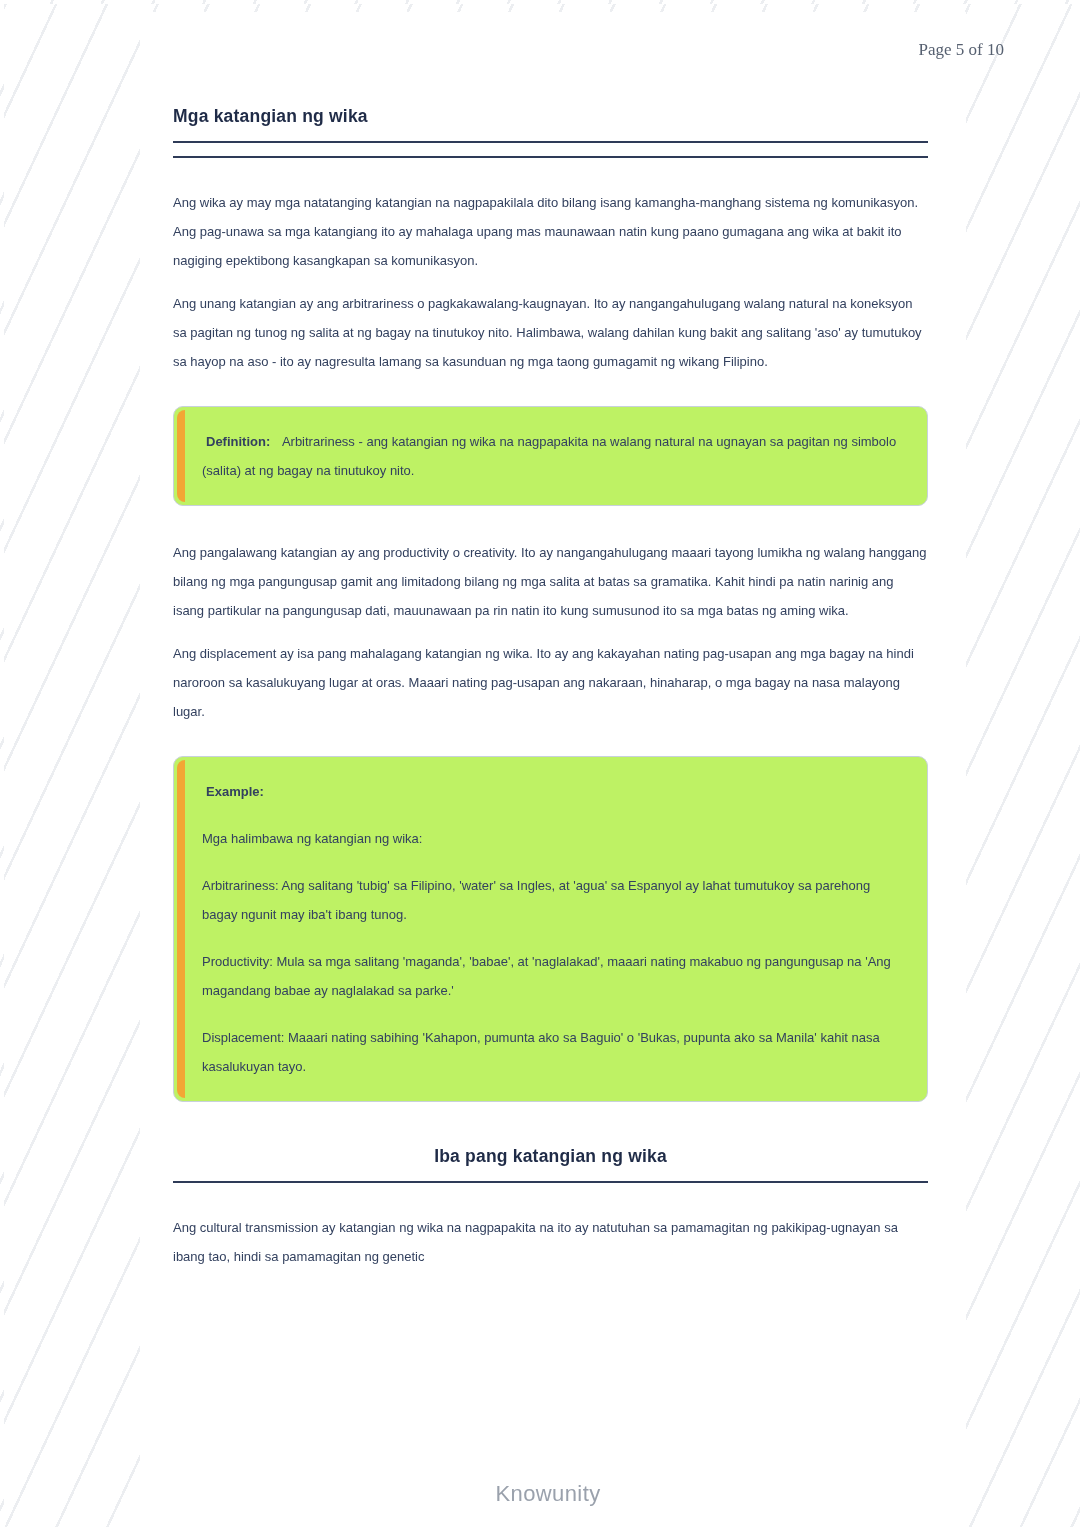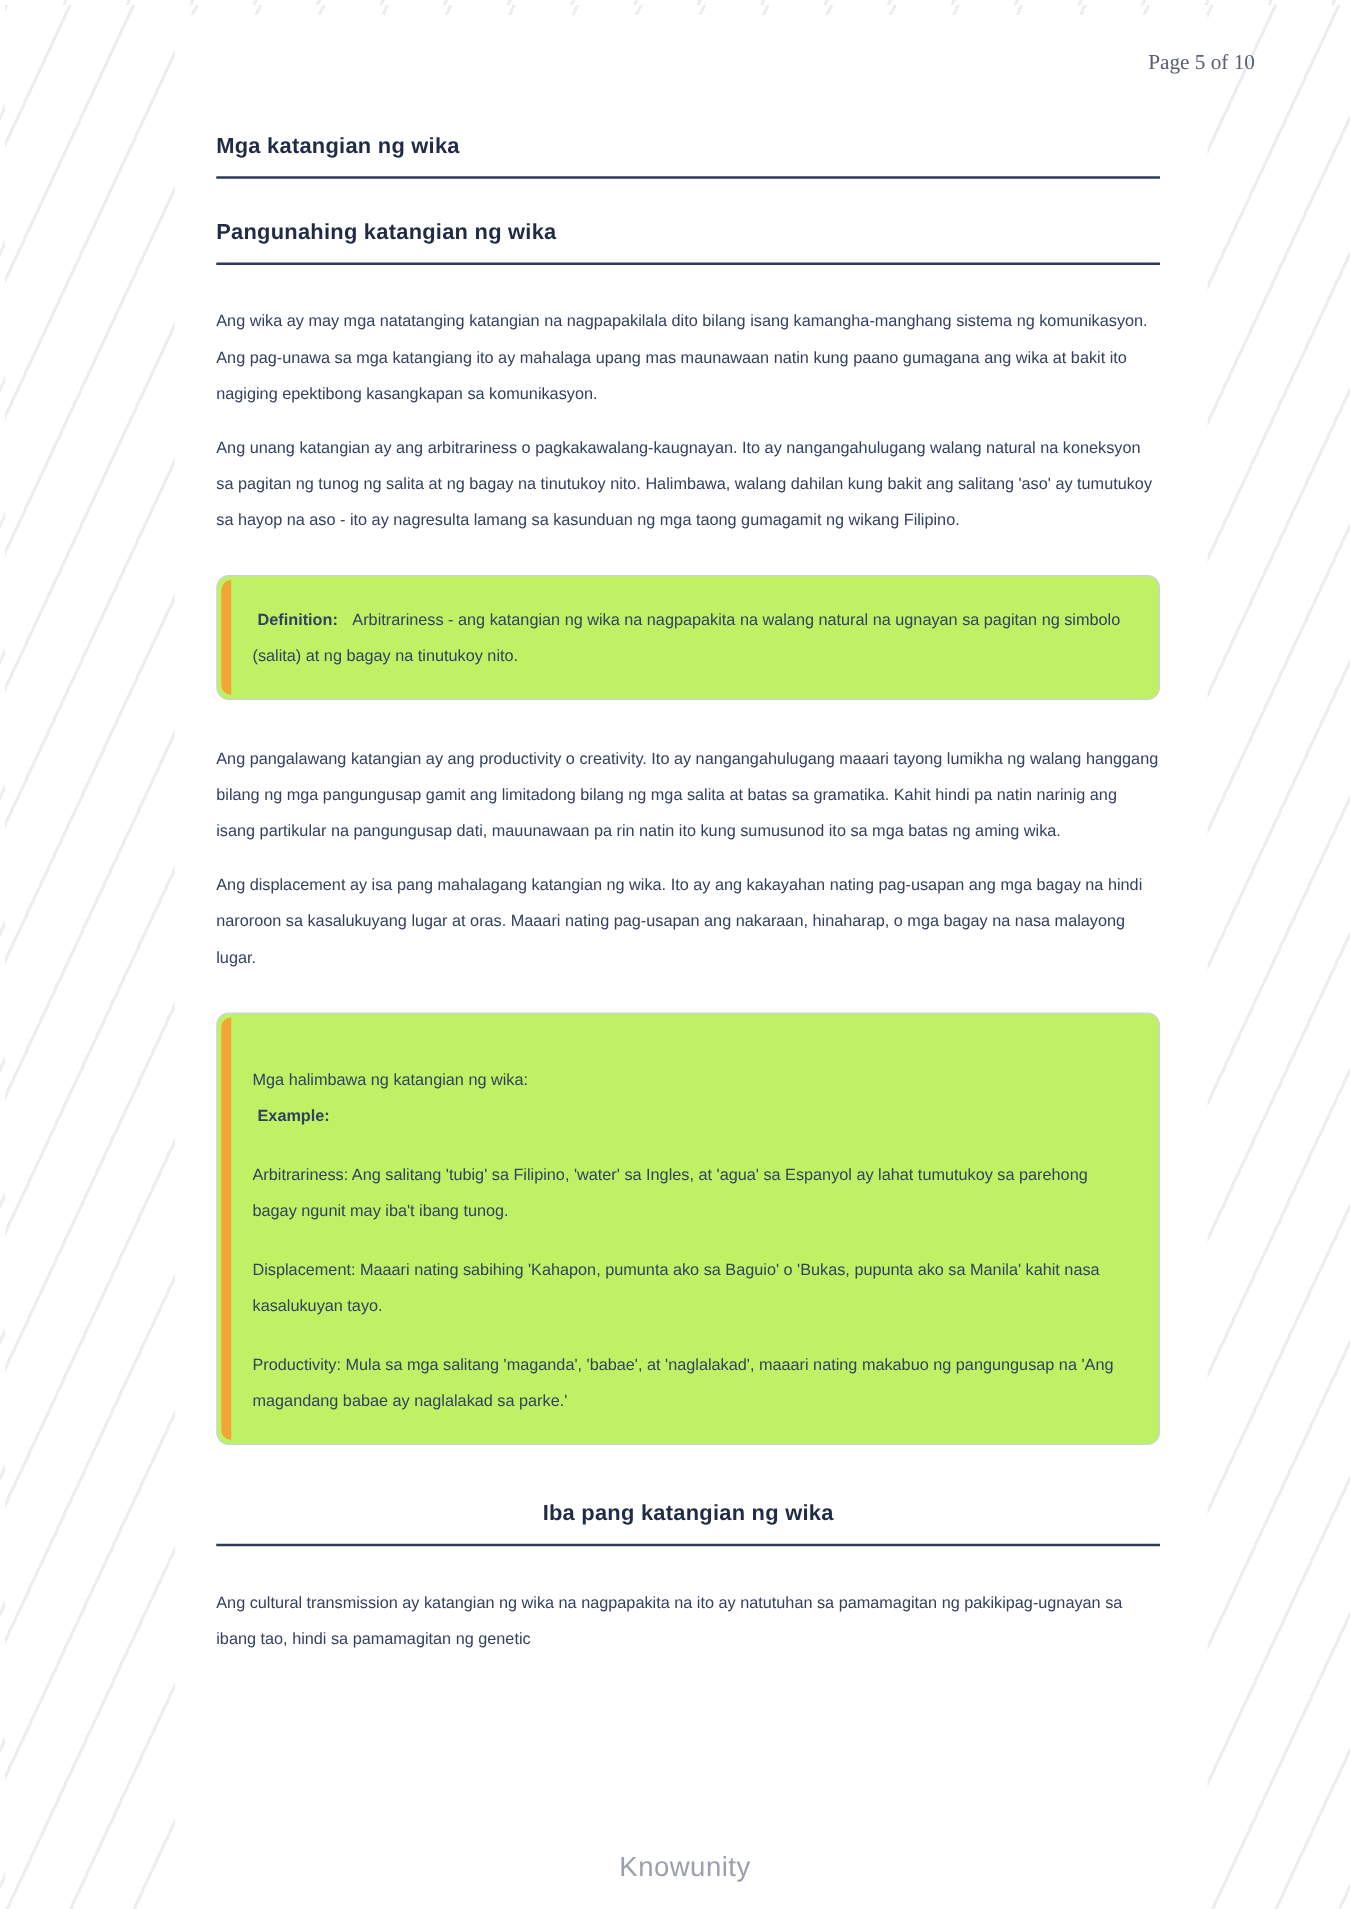--- a/index.html
+++ b/index.html
@@ -73,41 +73,40 @@
 
 <div class="content-column"></div>
 
 <div class="page-indicator">Page 5 of 10</div>
 
 <main class="content">
 
   <h1 class="h">Mga katangian ng wika</h1>
   <div class="rule"></div>
 
-  <h2 class="h gap-m">Pangunahing katangian ng wika</h2>
   <div class="rule"></div>
 
   <p class="para gap-m">Ang wika ay may mga natatanging katangian na nagpapakilala dito bilang isang kamangha-manghang sistema ng komunikasyon. Ang pag-unawa sa mga katangiang ito ay mahalaga upang mas maunawaan natin kung paano gumagana ang wika at bakit ito nagiging epektibong kasangkapan sa komunikasyon.</p>
   <p class="para gap-s">Ang unang katangian ay ang arbitrariness o pagkakawalang-kaugnayan. Ito ay nangangahulugang walang natural na koneksyon sa pagitan ng tunog ng salita at ng bagay na tinutukoy nito. Halimbawa, walang dahilan kung bakit ang salitang 'aso' ay tumutukoy sa hayop na aso - ito ay nagresulta lamang sa kasunduan ng mga taong gumagamit ng wikang Filipino.</p>
 
   <div class="callout gap-m">
     <span class="accent"></span>
     <p class="para"><strong class="label">Definition:</strong> <span>Arbitrariness - ang katangian ng wika na nagpapakita na walang natural na ugnayan sa pagitan ng simbolo (salita) at ng bagay na tinutukoy nito.</span></p>
   </div>
 
   <p class="para gap-m" style="margin-top:32px">Ang pangalawang katangian ay ang productivity o creativity. Ito ay nangangahulugang maaari tayong lumikha ng walang hanggang bilang ng mga pangungusap gamit ang limitadong bilang ng mga salita at batas sa gramatika. Kahit hindi pa natin narinig ang isang partikular na pangungusap dati, mauunawaan pa rin natin ito kung sumusunod ito sa mga batas ng aming wika.</p>
   <p class="para gap-s">Ang displacement ay isa pang mahalagang katangian ng wika. Ito ay ang kakayahan nating pag-usapan ang mga bagay na hindi naroroon sa kasalukuyang lugar at oras. Maaari nating pag-usapan ang nakaraan, hinaharap, o mga bagay na nasa malayong lugar.</p>
 
   <div class="callout gap-m">
     <span class="accent"></span>
+    <p class="para example-label"><strong class="label">Example:</strong></p>
     <p class="para item">Mga halimbawa ng katangian ng wika:</p>
-    <p class="para example-label"><strong class="label">Example:</strong></p>
     <p class="para item">Arbitrariness: Ang salitang 'tubig' sa Filipino, 'water' sa Ingles, at 'agua' sa Espanyol ay lahat tumutukoy sa parehong bagay ngunit may iba't ibang tunog.</p>
+    <p class="para item">Productivity: Mula sa mga salitang 'maganda', 'babae', at 'naglalakad', maaari nating makabuo ng pangungusap na 'Ang magandang babae ay naglalakad sa parke.'</p>
     <p class="para item">Displacement: Maaari nating sabihing 'Kahapon, pumunta ako sa Baguio' o 'Bukas, pupunta ako sa Manila' kahit nasa kasalukuyan tayo.</p>
-    <p class="para item">Productivity: Mula sa mga salitang 'maganda', 'babae', at 'naglalakad', maaari nating makabuo ng pangungusap na 'Ang magandang babae ay naglalakad sa parke.'</p>
   </div>
 
   <h2 class="h gap-l">Iba pang katangian ng wika</h2>
   <div class="rule"></div>
 
   <p class="para gap-m">Ang cultural transmission ay katangian ng wika na nagpapakita na ito ay natutuhan sa pamamagitan ng pakikipag-ugnayan sa ibang tao, hindi sa pamamagitan ng genetic</p>
 
 </main>
 
 <footer class="footer">

